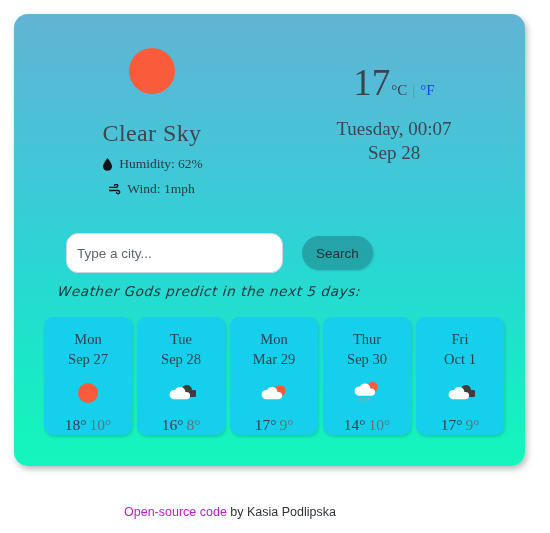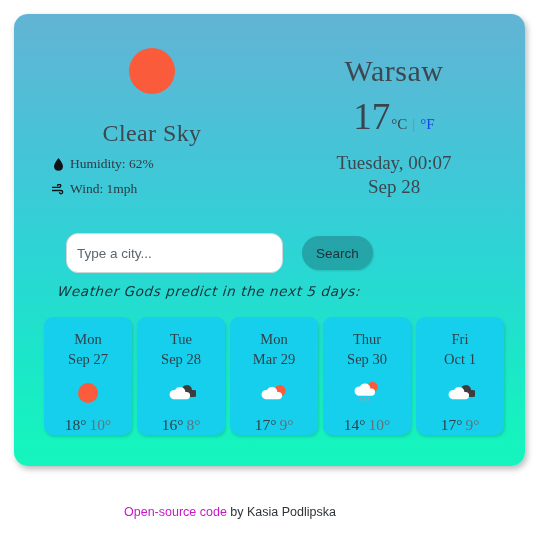--- a/index.html
+++ b/index.html
@@ -73,20 +73,21 @@
     letter-spacing: 0.4px;
   }
 
   .detail-line {
     margin-top: 9px;
     font-family: "Liberation Serif", serif;
     font-size: 13.5px;
     color: #2f3940;
     display: flex;
     align-items: center;
+    justify-content: center;
     gap: 5px;
   }
 
   .detail-line .ic {
     display: inline-flex;
     align-items: center;
     justify-content: center;
     width: 13px;
     height: 14px;
   }
@@ -297,21 +298,20 @@
             <svg width="14" height="11" viewBox="0 0 14 11">
               <path d="M0 3.2 H7.6 A1.7 1.7 0 1 0 6 1.2" stroke="#101418" stroke-width="1.5" fill="none" stroke-linecap="round"></path>
               <path d="M0 6.6 H9.8 A1.7 1.7 0 1 1 8.2 9" stroke="#101418" stroke-width="1.5" fill="none" stroke-linecap="round"></path>
             </svg>
           </span>
           <span>Wind: 1mph</span>
         </div>
       </div>
 
       <div class="current-right">
-        <div class="city-name">Warsaw</div>
 
         <div class="temp-row">
           <span class="temp-value">17</span>
           <span class="unit-c">°C</span>
           <span class="unit-sep">|</span>
           <span class="unit-f">°F</span>
         </div>
 
         <div class="datetime">
           <div>Tuesday, 00:07</div>

